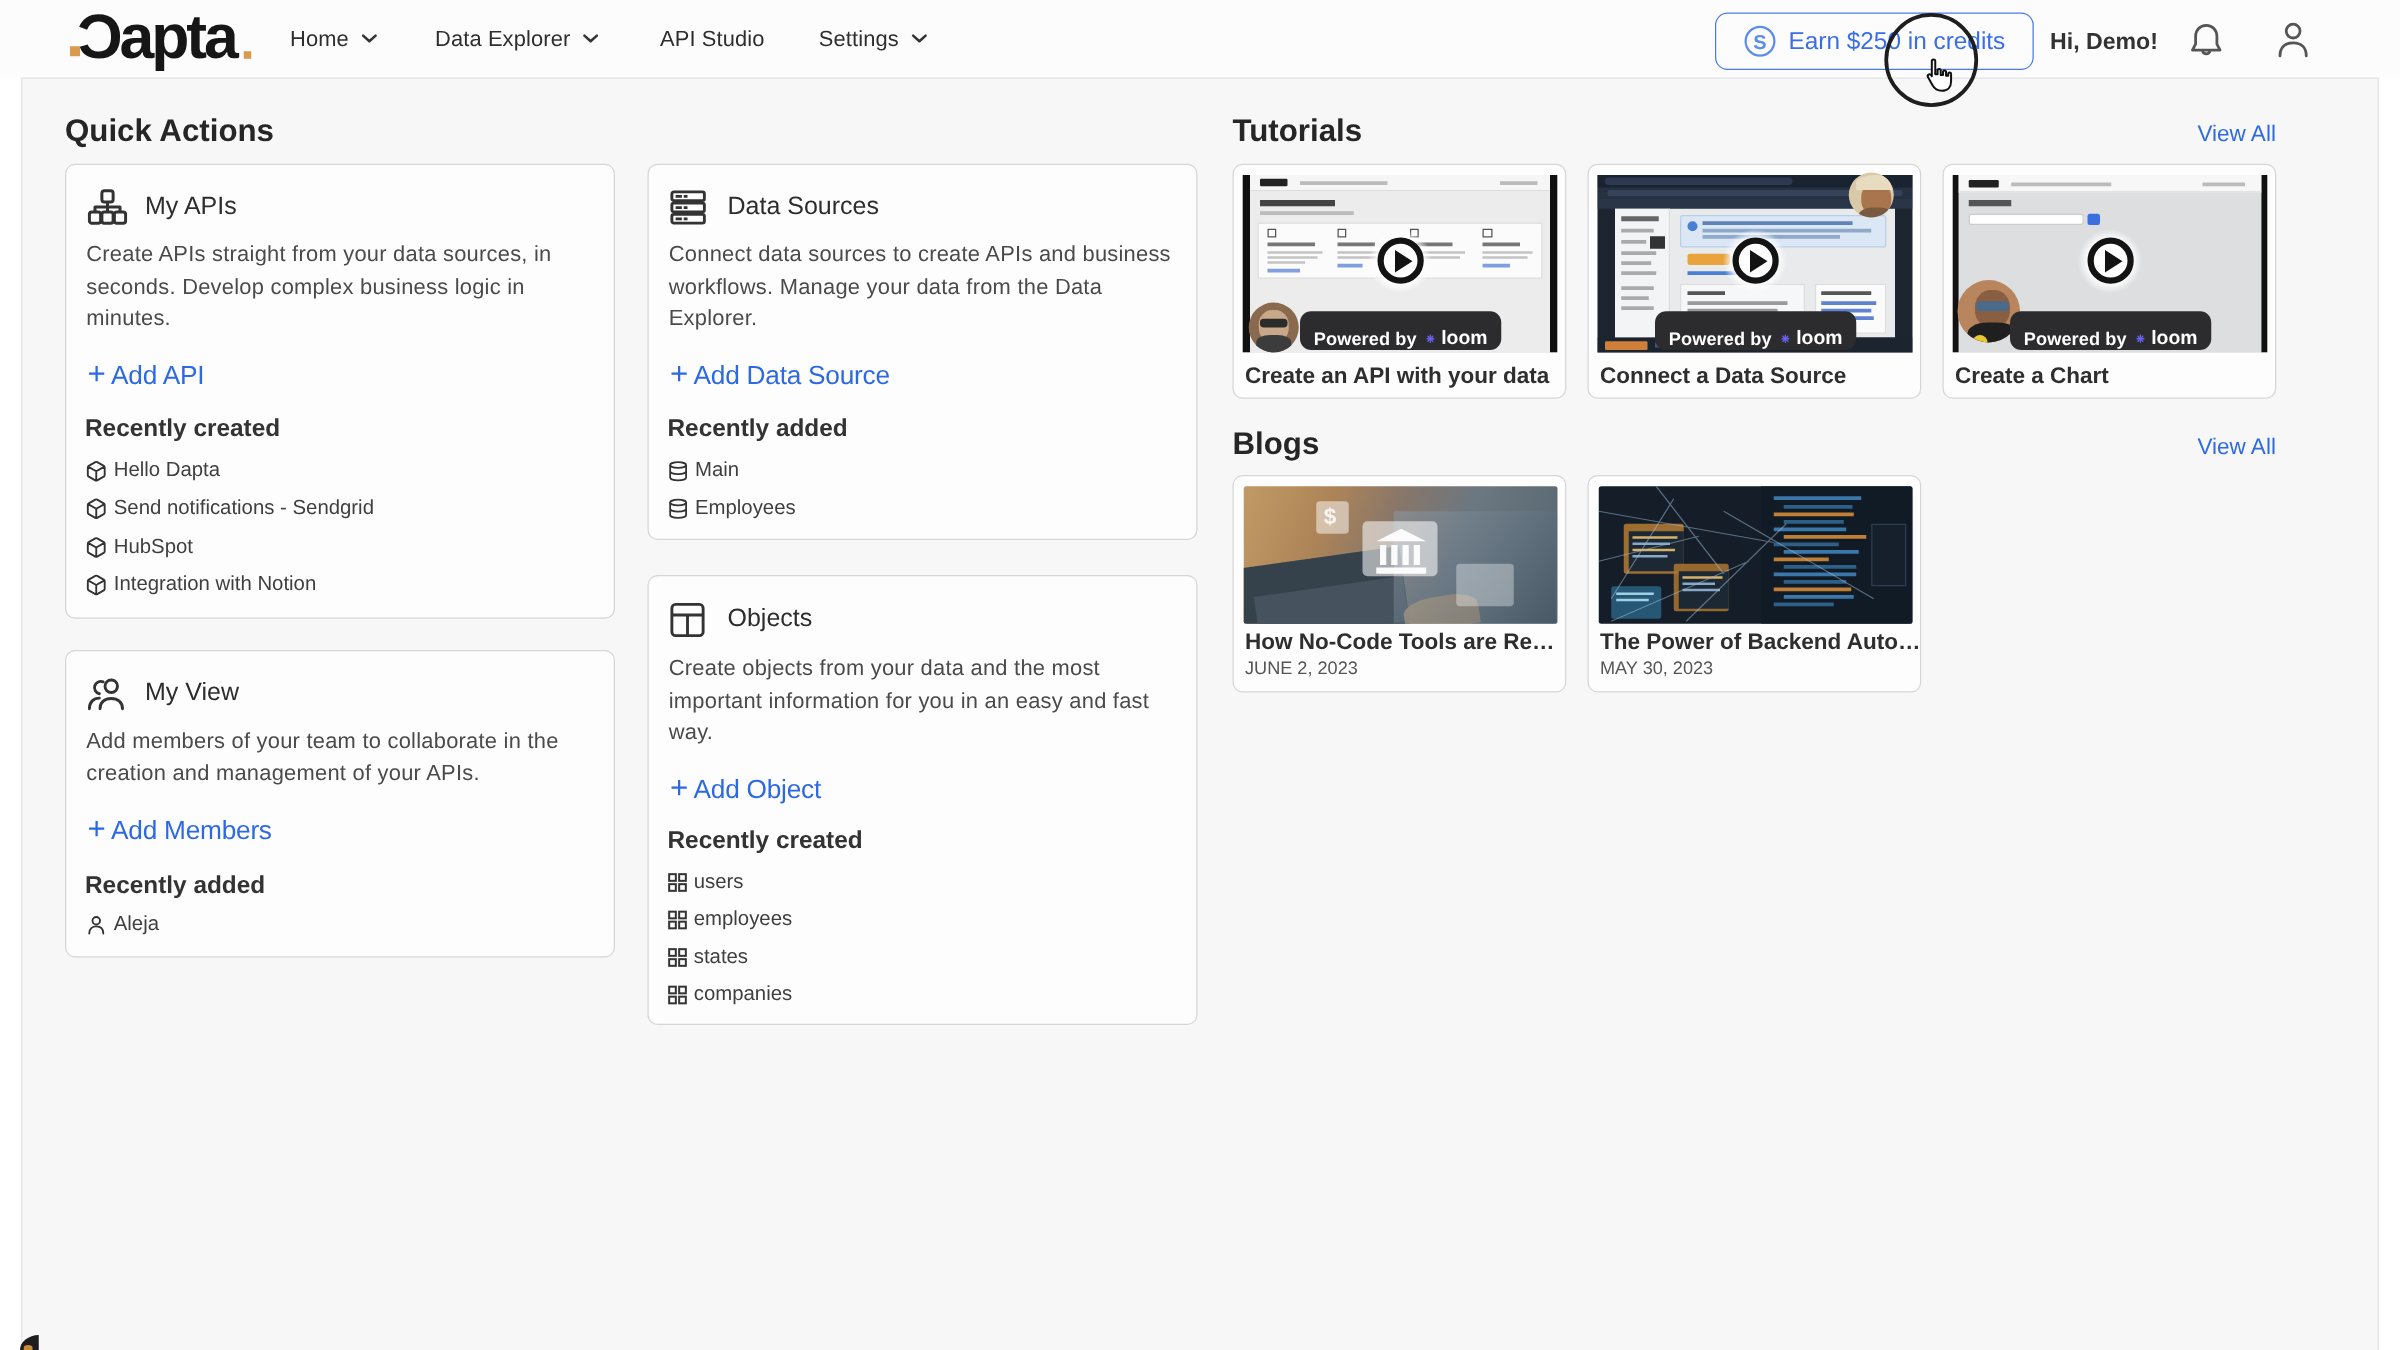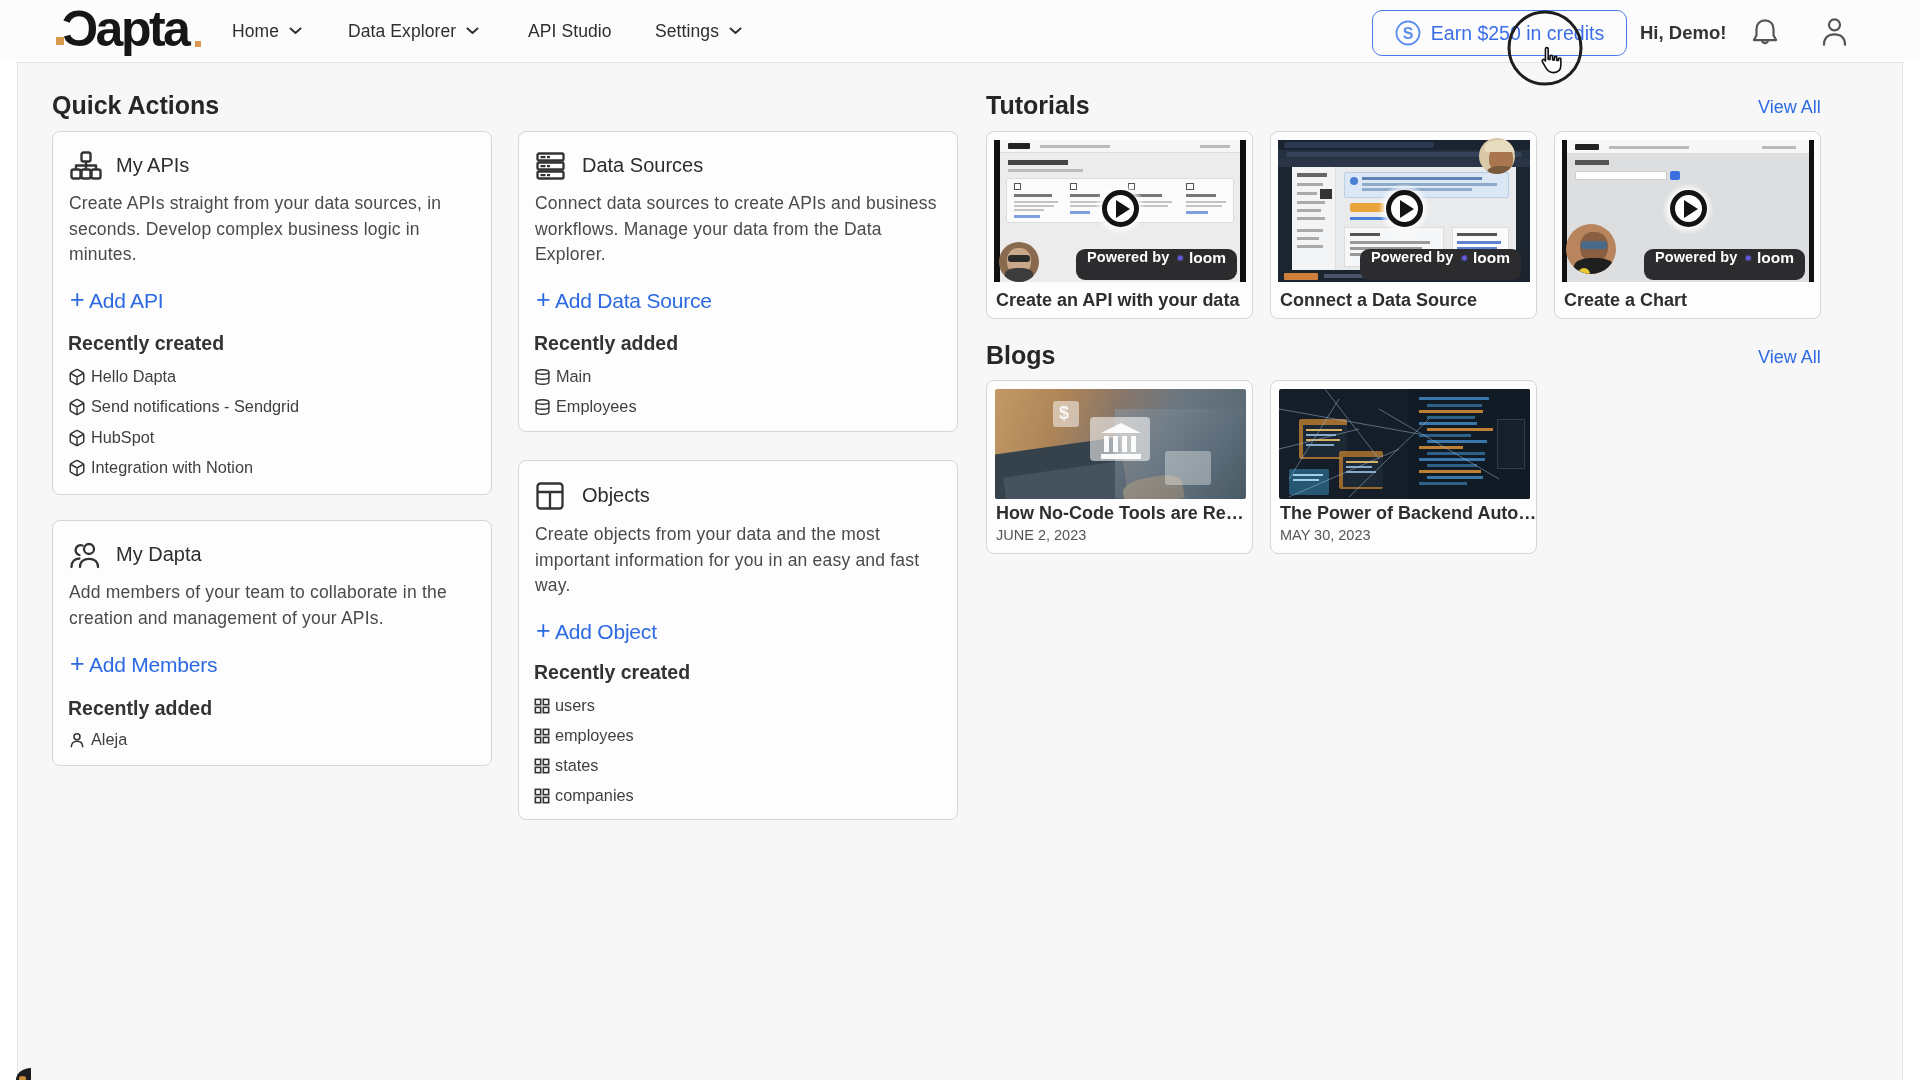--- a/index.html
+++ b/index.html
@@ -40,21 +40,21 @@
   .bdate { position:absolute; left:9px; font-size:14.5px; color:#555; }
   
   .play { position:absolute; width:52px; height:52px; border-radius:50%;
     background:radial-gradient(circle, rgba(255,255,255,0.98) 0%, rgba(255,255,255,0.95) 48%, rgba(255,255,255,0) 70%); }
   .play .ring { position:absolute; left:8px; top:7px; width:37px; height:37px; border-radius:50%;
     border:5.5px solid #131313; background:transparent; }
   .play .tri { position:absolute; left:22px; top:17px; width:0; height:0;
     border-left:14px solid #131313; border-top:9px solid transparent; border-bottom:9px solid transparent; }
   
   .loom { position:absolute; height:31px; background:#2c2c2e; border-radius:9px; display:flex;
-    align-items:flex-start; padding:0 11px; white-space:nowrap;margin-left:36px; }
+    align-items:flex-end; padding:0 11px; white-space:nowrap; }
   .loom .pb { color:#fff; font-size:14.5px; font-weight:700; letter-spacing:0.1px; }
   .loom .lm { color:#fff; font-size:15.5px; font-weight:700; margin-left:5px; }
   .avatar { position:absolute; border-radius:50%; overflow:hidden; }
 </style>
 </head>
 <body>
 <div id="page">
   <div id="panel"></div>
   <div id="nav">
     <svg id="logo" viewBox="0 0 152 54">
@@ -128,21 +128,21 @@
 
   <div class="card" style="left:52px; top:520px; width:440px; height:246px;"></div>
   <svg class="abs" style="left:70px;top:542px;" width="31" height="27" viewBox="0 0 31 27">
     <g fill="none" stroke="#333" stroke-width="2.3" stroke-linecap="round">
       <circle cx="19" cy="7" r="5"></circle>
       <path d="M9.5 13 a5 5 0 1 1 3 -9.5"></path>
       <path d="M1.5 25 C1.5 19.5 5 16.5 9.5 16.5"></path>
       <path d="M10 25 C10 19.8 13.8 16.8 19 16.8 C24.2 16.8 28 19.8 28 25"></path>
     </g>
   </svg>
-  <div class="cardtitle" style="left:116px; top:543px;">My Dapta</div>
+  <div class="cardtitle" style="left:116px; top:543px;">My View</div>
   <div class="cardbody" style="left:69px; top:580px; width:400px;">Add members of your team to collaborate in the<br>creation and management of your APIs.</div>
   <div class="addlink" style="left:70px; top:649px;"><span style="font-size:25px;font-weight:400;">+</span> Add Members</div>
   <div class="subhead" style="left:68px; top:697px;">Recently added</div>
   <div class="li" style="left:68px; top:730px;"><svg width="18" height="18" viewBox="0 0 24 24">
         <circle cx="12" cy="7.5" r="4" fill="none" stroke="#333" stroke-width="2"></circle>
         <path d="M4.5 21 C4.5 15.8 7.8 13.5 12 13.5 C16.2 13.5 19.5 15.8 19.5 21" fill="none" stroke="#333" stroke-width="2" stroke-linecap="round"></path>
       </svg>Aleja</div>
 
   <div class="card" style="left:518px; top:131px; width:440px; height:301px;"></div>
   <svg class="abs" style="left:536px;top:152px;" width="29" height="28" viewBox="0 0 29 28">

